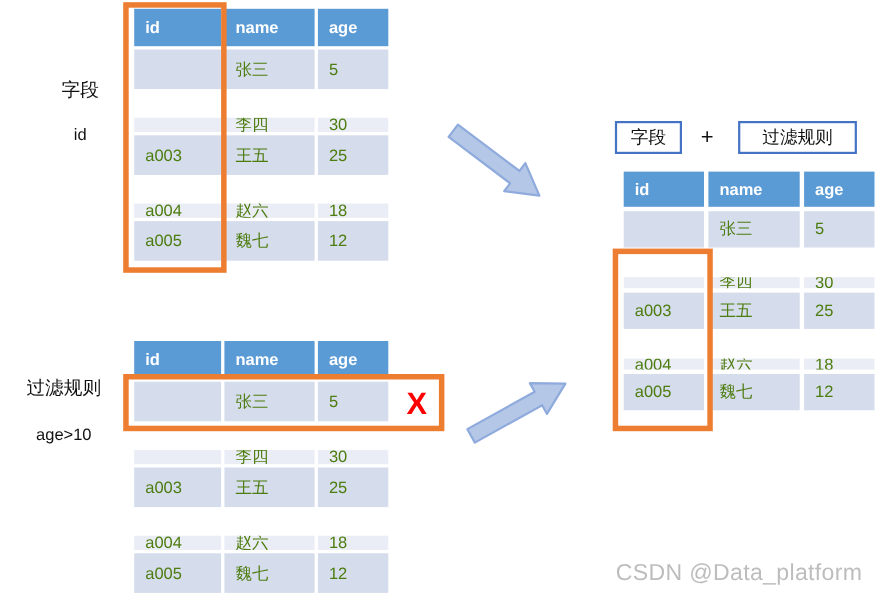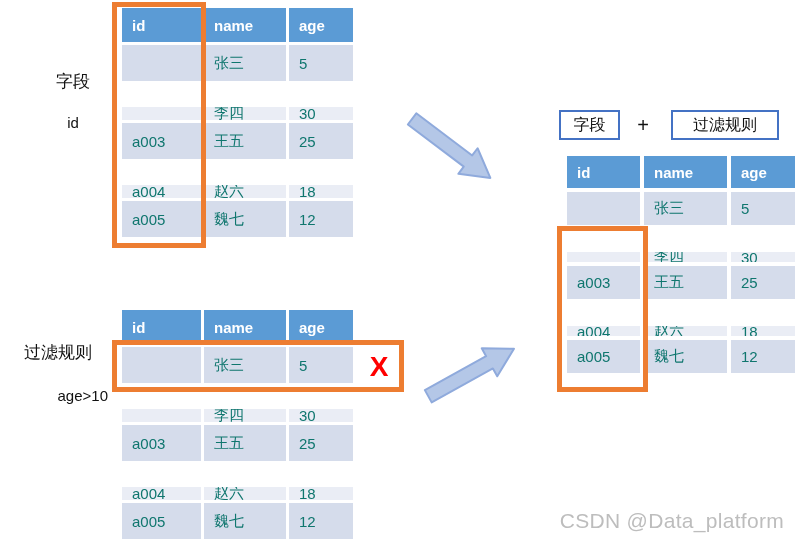--- a/index.html
+++ b/index.html
@@ -19,21 +19,21 @@
   .tableC {
     grid-template-columns: 73px 83px 64px;
     grid-template-rows: 32px repeat(5, 33px);
     gap: 4px;
   }
   .posA { left: 122px; top: 8px; }
   .posB { left: 122px; top: 310px; }
   .posC { left: 567px; top: 156px; }
   .cell {
     display: flex; align-items: center;
-    padding-left: 10px; font-size: 15px; color: #0f766e;
+    padding-left: 10px; font-size: 15px; color: #4d7c0f;
     white-space: nowrap; overflow: hidden;
   }
   .hcell { background: var(--header-blue); color: #ffffff; font-weight: bold; }
   .odd  { background: var(--row-odd); }
   .even { background: var(--row-even); margin-top: 23px; }
 
   
   .obox { position: absolute; border: 5px solid var(--highlight-orange); box-sizing: border-box; }
   .boxA { left: 112px; top: 2px;   width: 94px;  height: 246px; }
   .boxB { left: 112px; top: 340px; width: 292px; height: 52px; }
@@ -68,21 +68,21 @@
     position: absolute; left: 628px; top: 110px; width: 30px; height: 30px;
     display: flex; align-items: center; justify-content: center;
     font-size: 20px; color: #111111;
   }
 
   
   .label { position: absolute; text-align: center; color: #111111; }
   .lbl-fields       { left: 42px; top: 70px;  width: 62px; font-size: 17px; }
   .lbl-fields-value { left: 42px; top: 114px; width: 62px; font-size: 15px; }
   .lbl-filter       { left: 8px;  top: 341px; width: 100px; font-size: 17px; }
-  .lbl-filter-value { left: 8px;  top: 387px; width: 100px; font-size: 15px; text-align: right; }
+  .lbl-filter-value { left: 8px;  top: 387px; width: 100px; font-size: 15px; }
 
   
   .watermark {
     position: absolute; right: 14px; bottom: 11px;
     font-size: 21px; color: var(--watermark-gray); letter-spacing: 0.3px;
   }
 </style>
 </head>
 <body>
 

